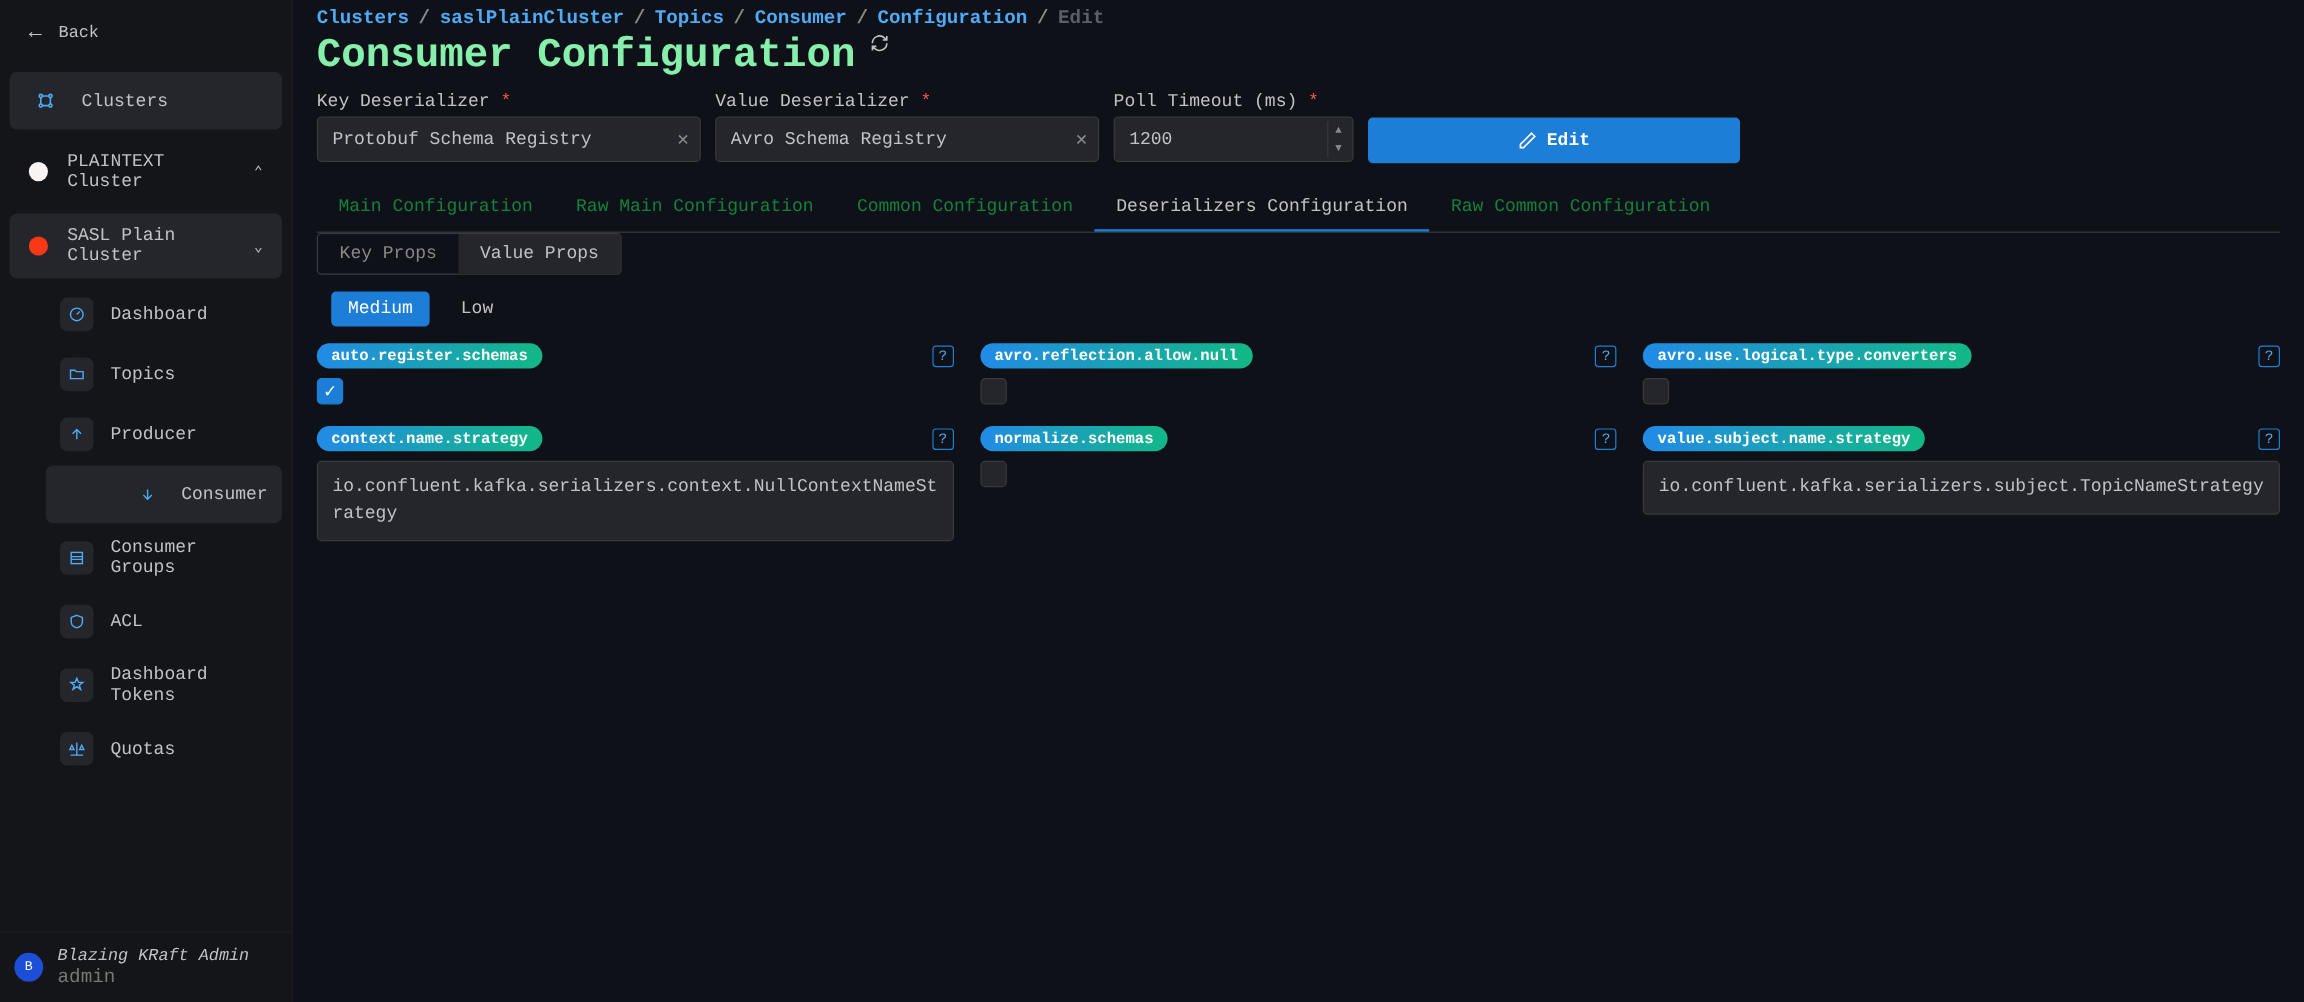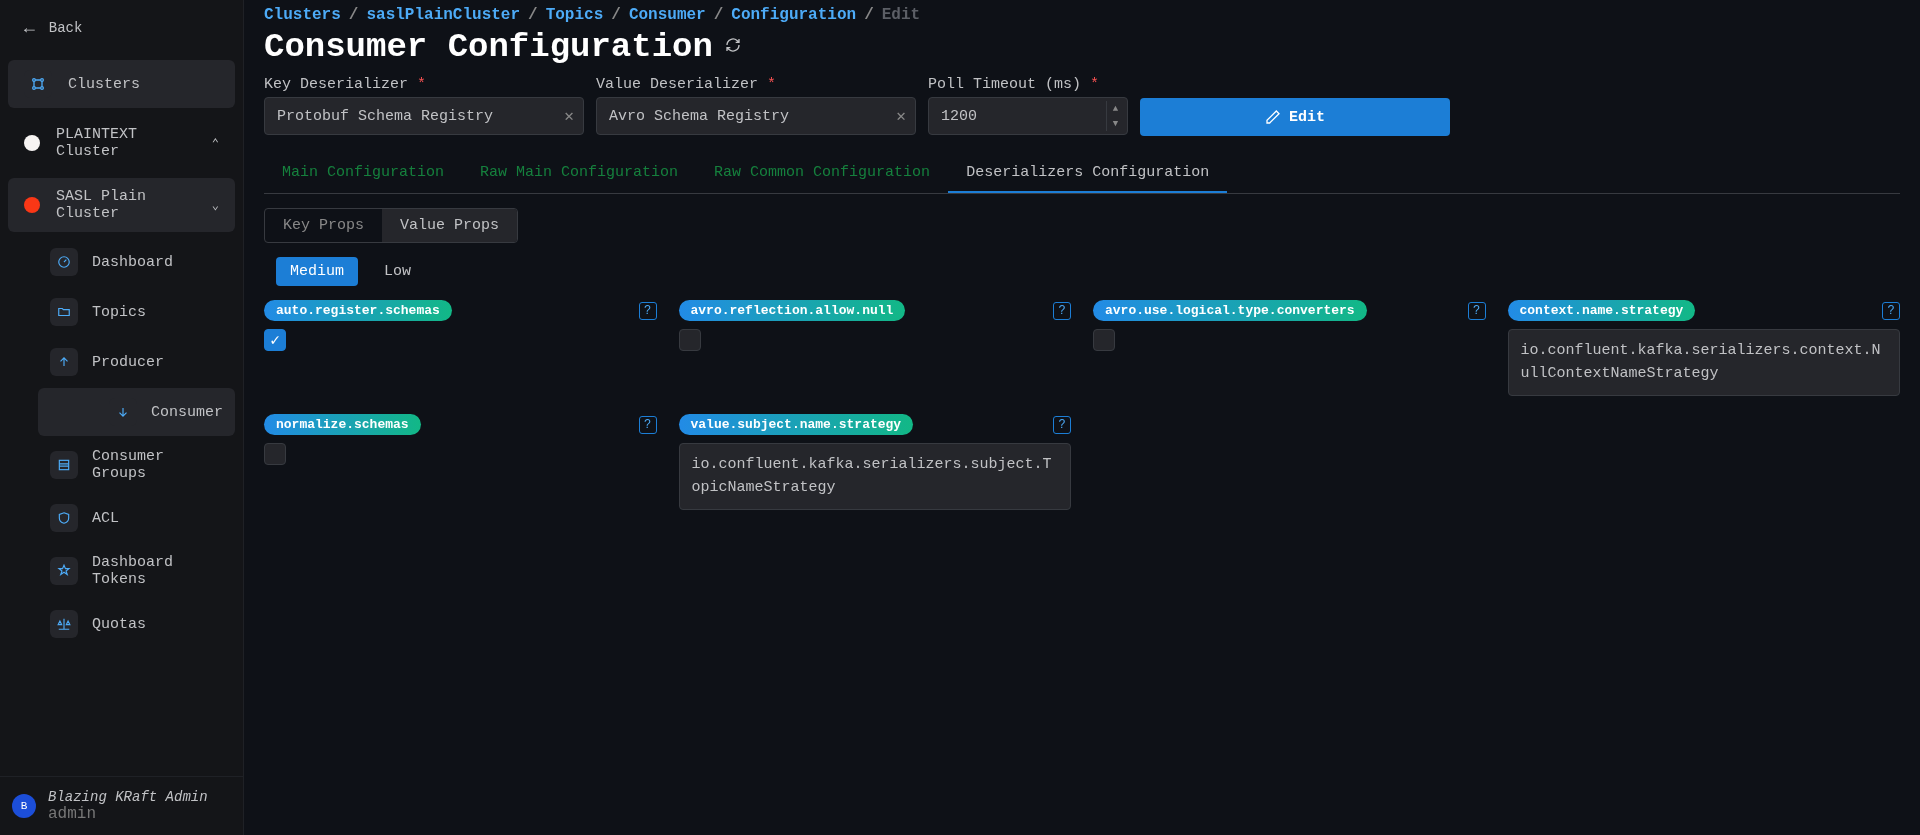--- a/index.html
+++ b/index.html
@@ -102,24 +102,24 @@
     font-weight: bold;
     align-items: center;
     flex-wrap: wrap;
   }
   .breadcrumb a { color: #4dabf7; text-decoration: none; cursor: pointer; }
   .breadcrumb .sep { color: #888; }
   .breadcrumb .current { color: #5c5f66; }
   .page-title {
     font-size: 34px;
     font-weight: bold;
-    color: #ffffff;
+    color: #86efac;
     margin-top: 4px;
     display: flex;
-    align-items: center;
+    align-items: flex-start;
     gap: 12px;
   }
   .page-title .refresh { font-size: 16px; color: #c1c2c5; cursor: pointer; }
   .form-row {
     display: flex;
     gap: 12px;
     margin-top: 10px;
   }
   .form-group { display: flex; flex-direction: column; gap: 4px; }
   .form-label { font-size: 15px; color: #c1c2c5; }
@@ -171,21 +171,20 @@
   .tab {
     padding: 10px 18px;
     font-size: 15px;
     color: #15803d;
     cursor: pointer;
     border-bottom: 2px solid transparent;
   }
   .tab.active { color: #c1c2c5; border-bottom-color: #1c7ed6; }
   .subtabs {
     display: flex;
-    margin-top: 14px;
     border: 1px solid #373A40;
     border-radius: 4px;
     overflow: hidden;
     width: fit-content;
   }
   .subtab {
     padding: 8px 18px;
     font-size: 15px;
     color: #888;
     cursor: pointer;
@@ -199,21 +198,21 @@
   .pill {
     padding: 6px 14px;
     border-radius: 4px;
     font-size: 15px;
     cursor: pointer;
     color: #c1c2c5;
   }
   .pill.active { background: #1c7ed6; color: #fff; margin-left: 12px; }
   .prop-grid {
     display: grid;
-    grid-template-columns: repeat(4, 1fr);
+    grid-template-columns: repeat(3, 1fr);
     gap: 18px 22px;
     margin-top: 14px;
   }
   .prop {
     display: flex; flex-direction: column; gap: 8px;
   }
   .prop-head {
     display: flex; align-items: center; justify-content: space-between;
   }
   .badge {
@@ -422,22 +421,23 @@
       <svg width="16" height="16" viewBox="0 0 24 24" fill="none" stroke="currentColor" stroke-width="2">
           <path d="M17 3l4 4L7 21H3v-4L17 3z"></path>
         </svg>
       <span>Edit</span>
     </button>
   </div>
 
   <div class="tabs">
     <div class="tab">Main Configuration</div>
     <div class="tab">Raw Main Configuration</div>
+    <div class="tab">Common Configuration</div>
+    <div class="tab active">Deserializers Configuration</div>
     <div class="tab">Raw Common Configuration</div>
-    <div class="tab active">Deserializers Configuration</div>
   </div>
 
   <div class="subtabs">
     <div class="subtab">Key Props</div>
     <div class="subtab active">Value Props</div>
   </div>
 
   <div class="pills">
     <div class="pill active">Medium</div>
     <div class="pill">Low</div>

